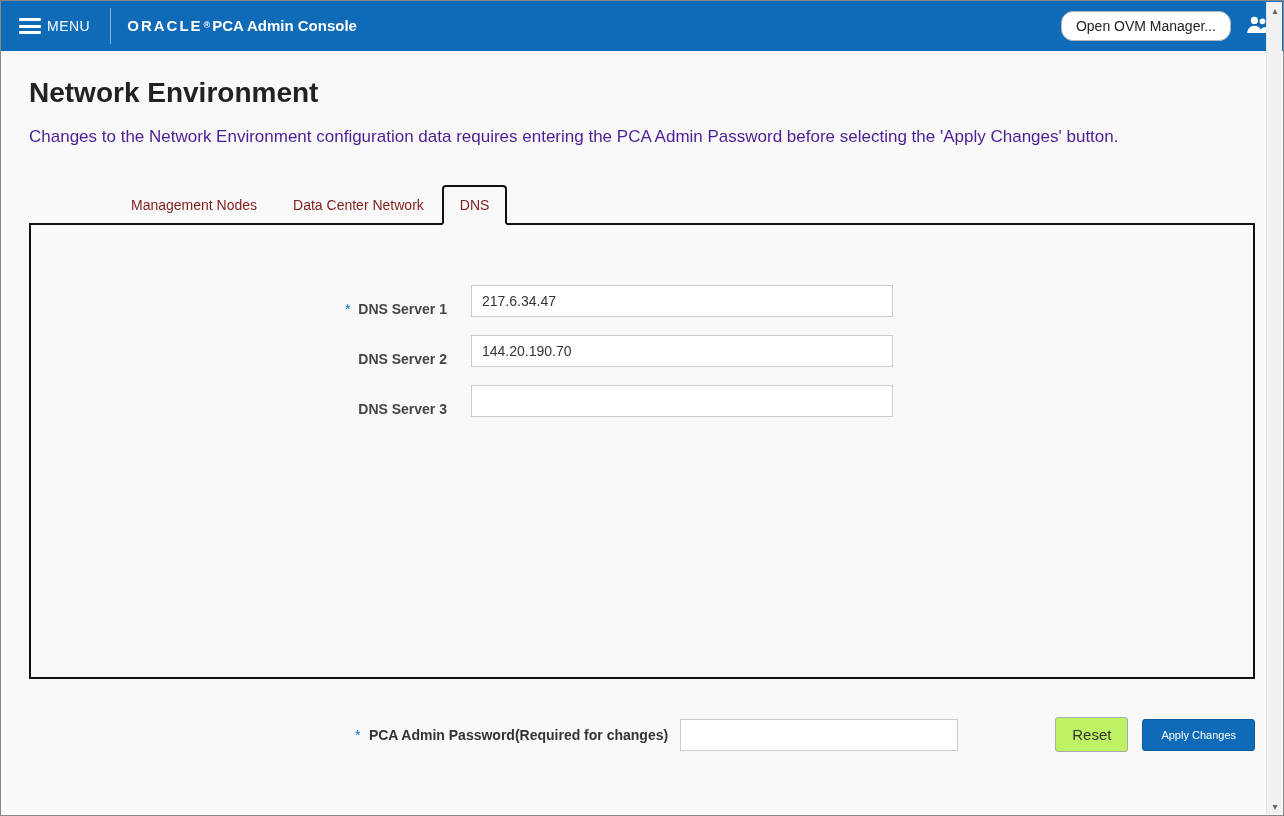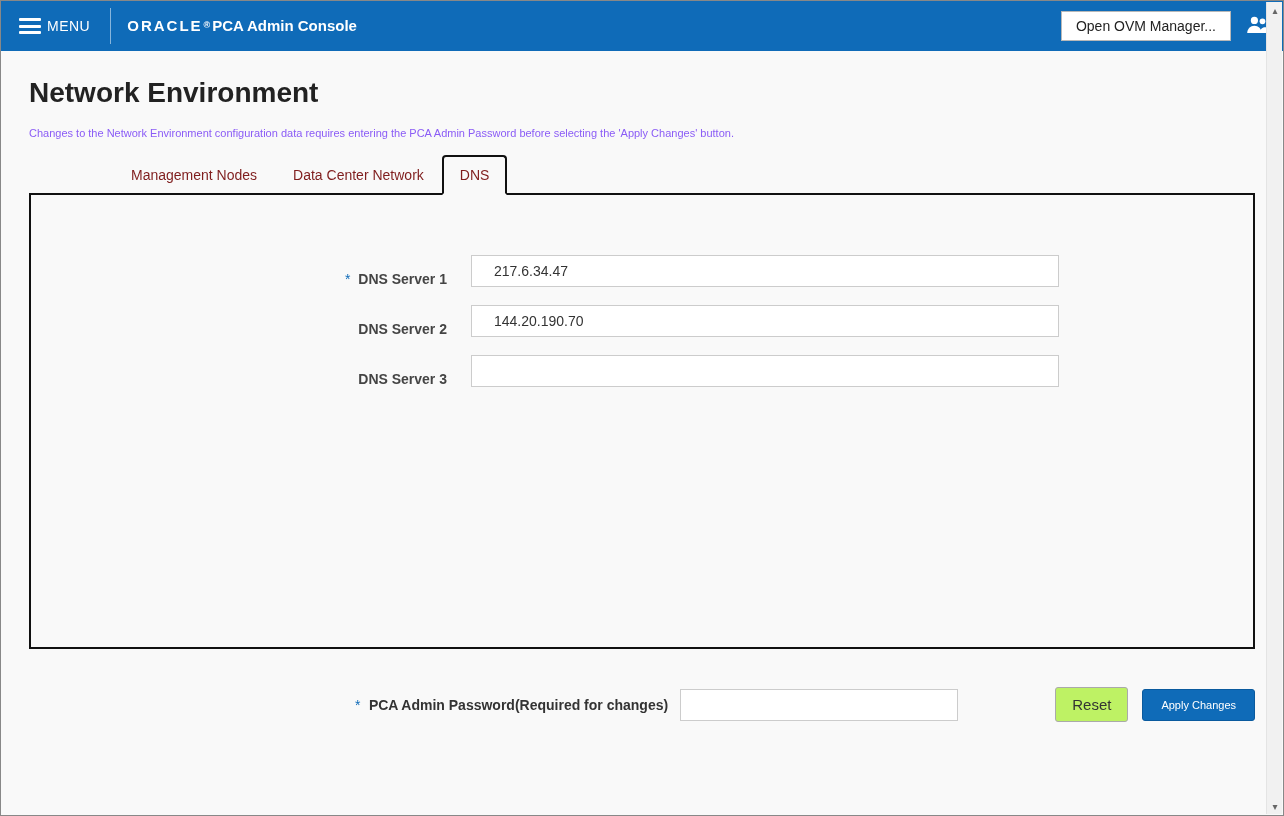--- a/index.html
+++ b/index.html
@@ -13,40 +13,40 @@
   .menu-btn { display: flex; align-items: center; gap: 6px; padding: 0 18px; height: 100%; cursor: pointer; }
   .hamburger { width: 22px; height: 16px; display: flex; flex-direction: column; justify-content: space-between; }
   .hamburger span { display: block; height: 3px; background: #fff; border-radius: 1px; }
   .menu-label { font-size: 14px; letter-spacing: 0.5px; }
   .vline { width: 1px; height: 36px; background: rgba(255,255,255,0.5); margin: 0 2px 0 2px; }
   .brand { display: flex; flex-direction: row; padding-left: 14px; line-height: 1.1; }
   .brand-logo { font-family: Arial, sans-serif; font-weight: bold; font-size: 15px; letter-spacing: 2px; display: flex; align-items: center; gap: 1px; }
   .brand-logo .reg { font-size: 9px; vertical-align: super; }
   .brand-sub { font-size: 15px; font-weight: 600; }
   .topbar-spacer { flex: 1; }
-  .ovm-btn { background: #fff; color: #222; border: 1px solid #b8b8b8; border-radius: 0; font-size: 14px; padding: 6px 14px; cursor: pointer; margin-right: 16px; }
+  .ovm-btn { background: #fff; color: #222; border: 1px solid #b8b8b8; border-radius: 12px; font-size: 14px; padding: 6px 14px; cursor: pointer; margin-right: 16px; }
   .users-icon svg { fill: #fff; }
 
   
   .content { padding: 26px 28px 20px 28px; }
   .page-title { font-size: 28px; font-weight: 600; color: #222; margin-bottom: 18px; }
-  .page-desc { font-size: 11px; color: #8b5cf6; margin-bottom: 16px; }
+  .page-desc { font-size: 17px; color: #4c1d95; margin-bottom: 38px; }
 
   
   .tab-wrap { position: relative; }
   .tab-bar { display: flex; align-items: flex-end; margin-left: 84px; }
   .tab { font-size: 14px; color: #7f1d1d; padding: 10px 16px; cursor: pointer; border: 2px solid transparent; border-bottom: none; position: relative; z-index: 2; }
   .tab.active { border: 2px solid #111; border-bottom: 2px solid #f9f9f9; background: #f9f9f9; border-radius: 4px 4px 0 0; margin-bottom: -2px; }
   .tab-content { border: 2px solid #111; min-height: 456px; padding: 60px 40px 40px 40px; position: relative; z-index: 1; }
 
   
   .form-row { display: flex; align-items: flex-end; margin-bottom: 18px; }
   .form-label-cell { width: 400px; text-align: right; padding-right: 24px; font-size: 14px; color: #444; font-weight: 600; }
   .req { color: #0f6bb8; font-size: 14px; margin-right: 4px; font-weight: normal; }
-  .form-input { width: 588px; height: 32px; border: 1px solid #ccc; background: #fff; padding: 4px 22px; font-size: 14px; color: #333; }
+  .form-input { width: 422px; height: 32px; border: 1px solid #ccc; background: #fff; padding: 4px 10px; font-size: 14px; color: #333; }
 
   
   .footer-row { display: flex; align-items: center; margin-top: 38px; }
   .footer-label { font-size: 14px; font-weight: 600; color: #333; }
   .footer-label-wrap { margin-left: 326px; text-align: right; padding-right: 12px; }
   .footer-input { width: 278px; height: 32px; border: 1px solid #ccc; background: #fff; padding: 4px 10px; font-size: 14px; }
   .footer-spacer { flex: 1; }
   .btn-reset { background: #bef264; border: 1px solid #aaa; color: #333; font-size: 15px; padding: 8px 16px; border-radius: 3px; cursor: pointer; margin-right: 14px; }
   .btn-apply { background: #0f6bb8; border: 1px solid #0a5a9e; color: #fff; font-size: 11px; padding: 9px 18px; border-radius: 3px; cursor: pointer; }
 

